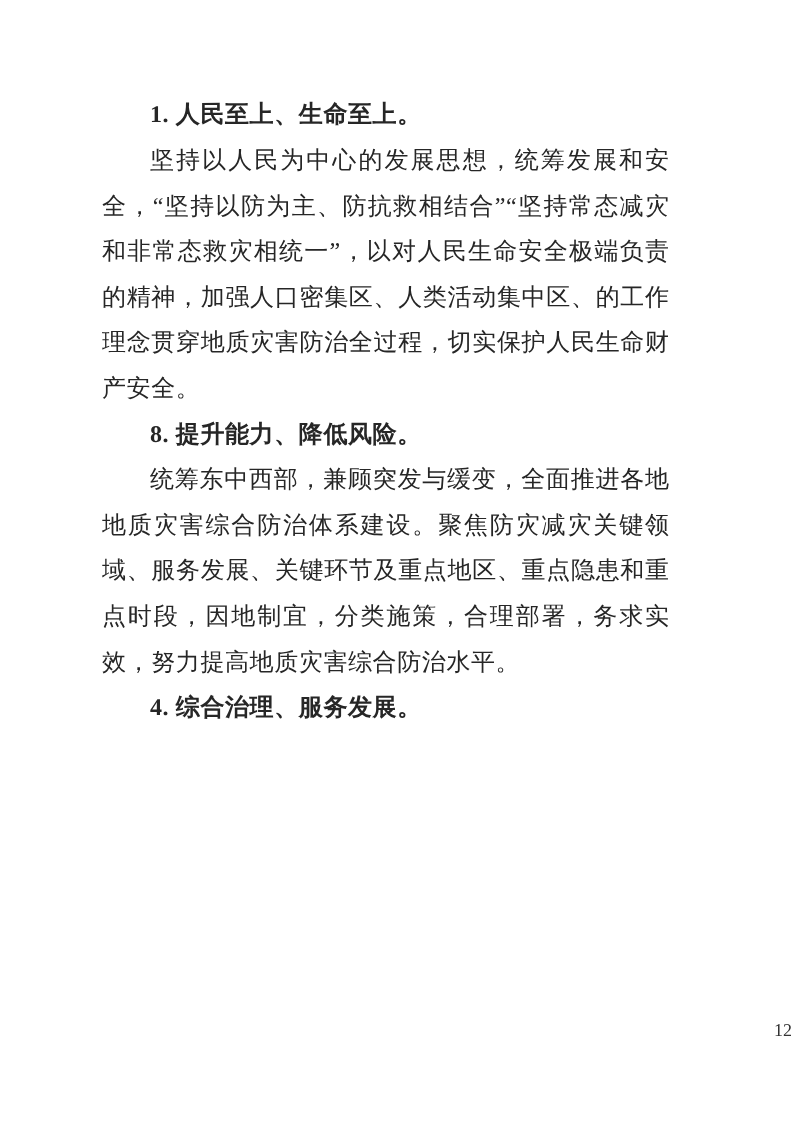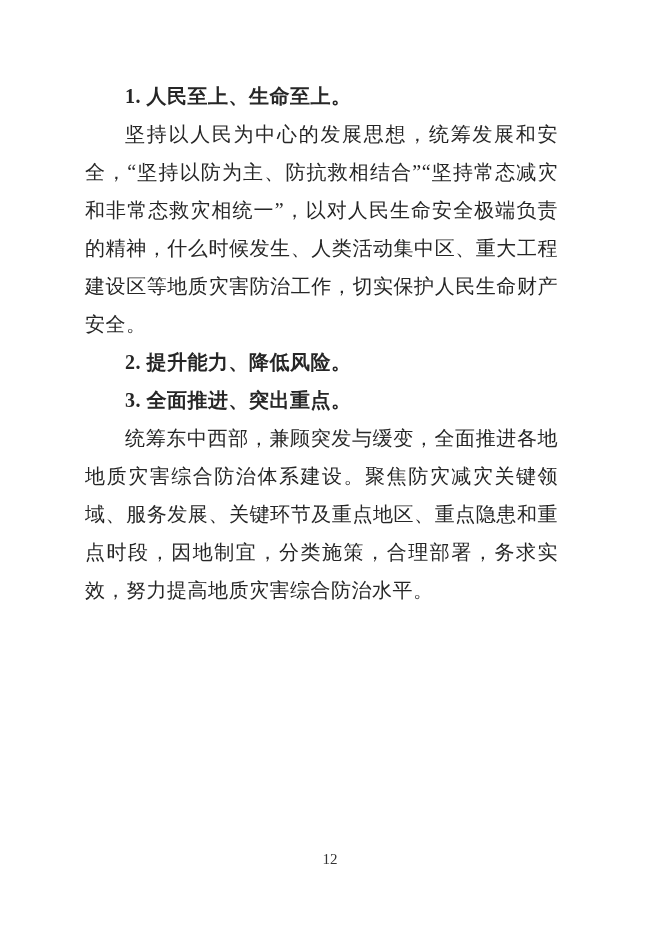--- a/index.html
+++ b/index.html
@@ -32,43 +32,45 @@
   }
   .content p.heading {
     font-weight: bold;
     text-align: left;
   }
   .page-number {
     position: absolute;
     top: 849px;
     left: 0;
     width: 100%;
-    text-align: center;
+    text-align: right;
     font-size: 15px;
     line-height: 20px;
     color: #333333;
   }
 </style>
 </head>
 <body>
 
 <div class="page">
   <div class="content">
 
     <section>
       <p class="heading">1. 人民至上、生命至上。</p>
-      <p class="body">坚持以人民为中心的发展思想，统筹发展和安全，“坚持以防为主、防抗救相结合”“坚持常态减灾和非常态救灾相统一”，以对人民生命安全极端负责的精神，什么时候发生、人类活动集中区、重大工程建设区等地质灾害防治工作，切实保护人民生命财产安全。</p>
+      <p class="body">坚持以人民为中心的发展思想，统筹发展和安全，“坚持以防为主、防抗救相结合”“坚持常态减灾和非常态救灾相统一”，以对人民生命安全极端负责的精神，加强人口密集区、人类活动集中区、的工作理念贯穿地质灾害防治全过程，切实保护人民生命财产安全。</p>
     </section>
 
     <section>
-      <p class="heading">2. 提升能力、降低风险。</p>
+      <p class="heading">8. 提升能力、降低风险。</p>
     </section>
 
     <section>
-      <p class="heading">3. 全面推进、突出重点。</p>
       <p class="body">统筹东中西部，兼顾突发与缓变，全面推进各地地质灾害综合防治体系建设。聚焦防灾减灾关键领域、服务发展、关键环节及重点地区、重点隐患和重点时段，因地制宜，分类施策，合理部署，务求实效，努力提高地质灾害综合防治水平。</p>
     </section>
 
+    <section>
+      <p class="heading">4. 综合治理、服务发展。</p>
+    </section>
 
   </div>
 
   <div class="page-number">12</div>
 </div>
 
 </body></html>

